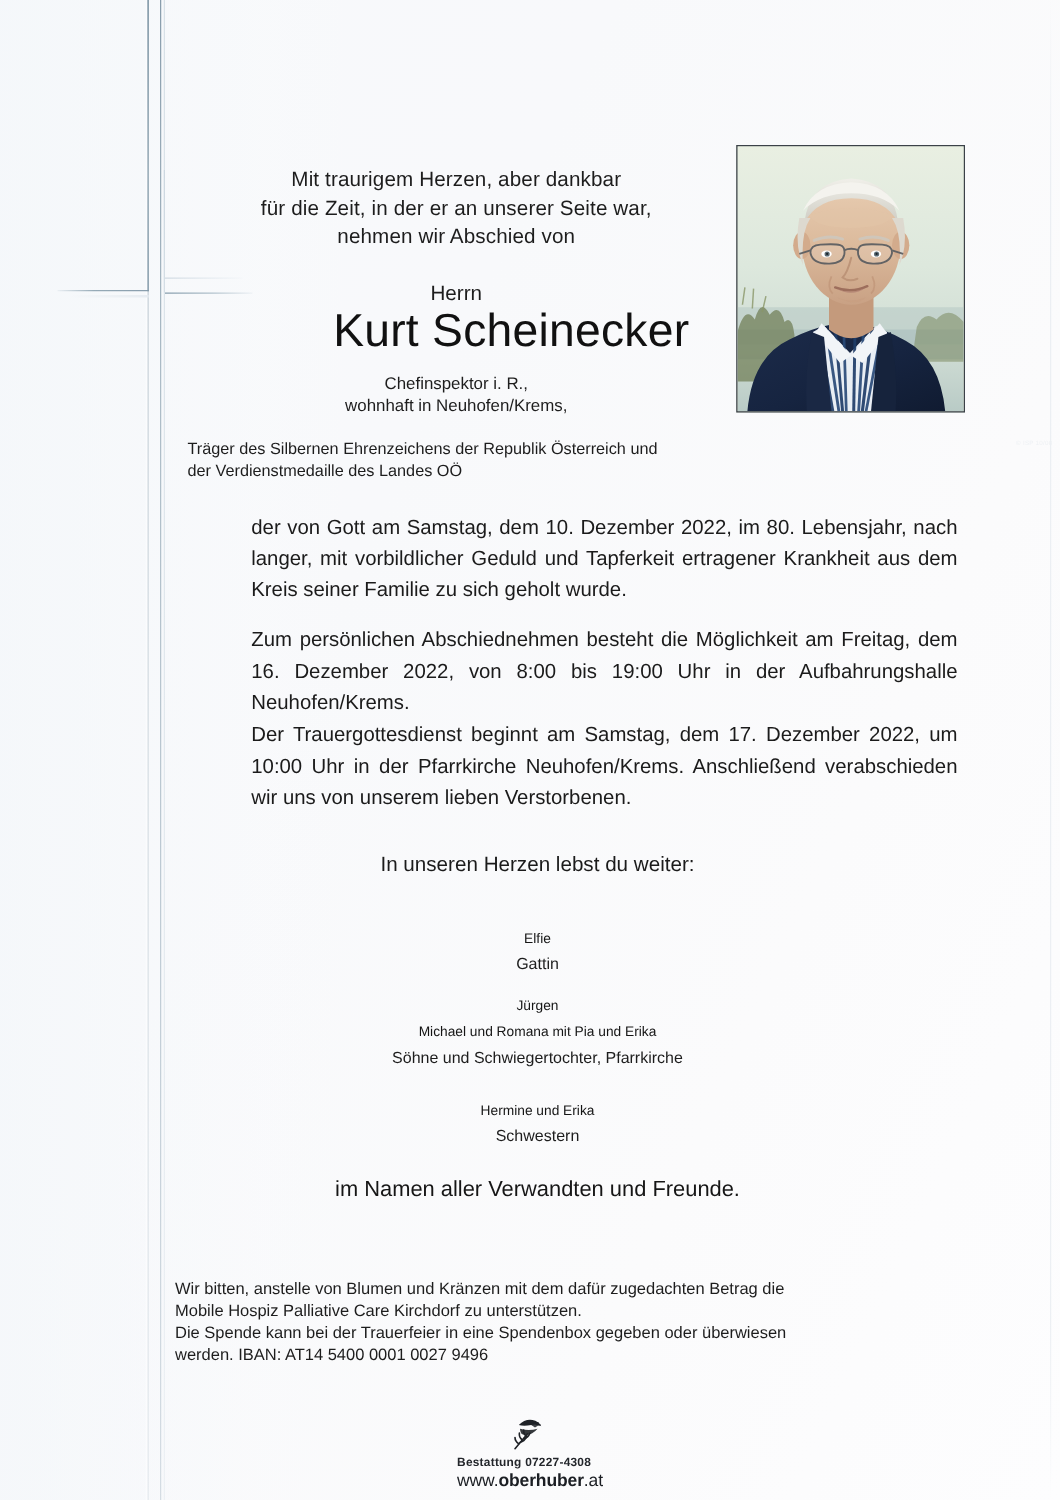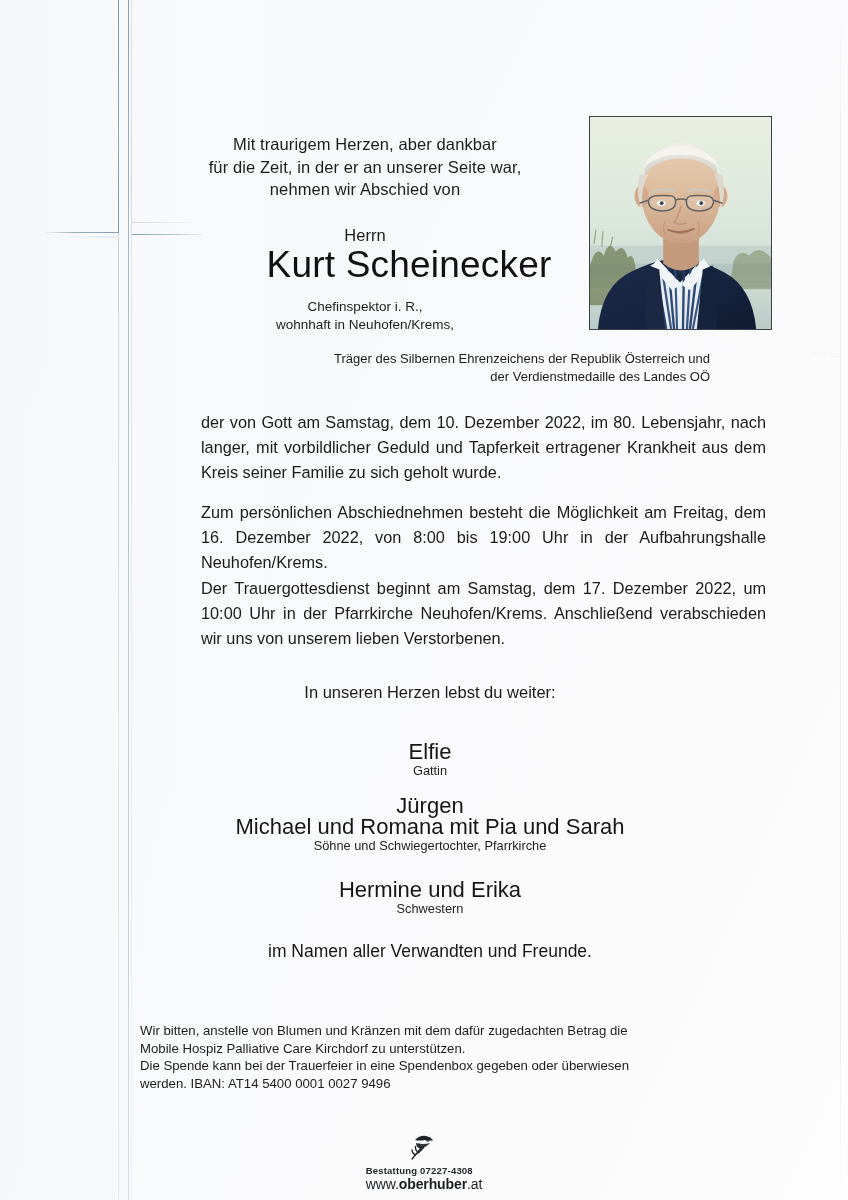--- a/index.html
+++ b/index.html
@@ -153,21 +153,21 @@
     width: 410px;
     text-align: center;
     font-size: 13.5px;
     line-height: 18px;
     color: #1d1d1d;
   }
   .honors {
     position: absolute;
     left: 150px; top: 350px;
     width: 560px;
-    text-align: right;
+    text-align: left;
     font-size: 13px;
     line-height: 17.5px;
     color: #1d1d1d;
   }
   .body-para {
     position: absolute;
     left: 201px;
     width: 565px;
     text-align: justify;
     text-justify: inter-word;
@@ -187,21 +187,21 @@
     font-size: 16.5px;
     color: #1b1b1b;
   }
   .survivor-block {
     position: absolute;
     left: 150px;
     width: 560px;
     text-align: center;
   }
   .survivor-block .names {
-    font-size: 22px;
+    font-size: 11px;
     line-height: 21px;
     color: #151515;
   }
   .survivor-block .rel {
     font-size: 12.8px;
     line-height: 17px;
     color: #1d1d1d;
   }
   .sb1 { top: 741px; }
   .sb2 { top: 795px; }
@@ -424,21 +424,21 @@
 
     <div class="herzen">In unseren Herzen lebst du weiter:</div>
 
     <div class="survivor-block sb1">
       <div class="names">Elfie</div>
       <div class="rel">Gattin</div>
     </div>
 
     <div class="survivor-block sb2">
       <div class="names" style="white-space: pre-line;">Jürgen
-Michael und Romana mit Pia und Sarah</div>
+Michael und Romana mit Pia und Erika</div>
       <div class="rel">Söhne und Schwiegertochter, Pfarrkirche</div>
     </div>
 
     <div class="survivor-block sb3">
       <div class="names">Hermine und Erika</div>
       <div class="rel">Schwestern</div>
     </div>
 
     <div class="closing">im Namen aller Verwandten und Freunde.</div>
 

